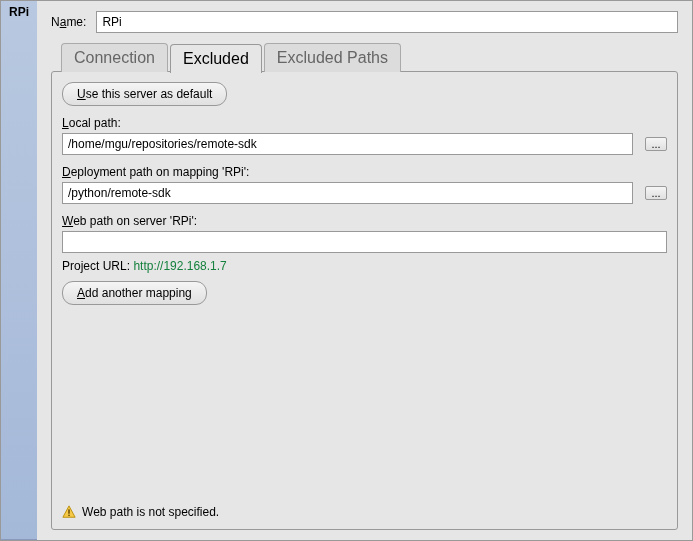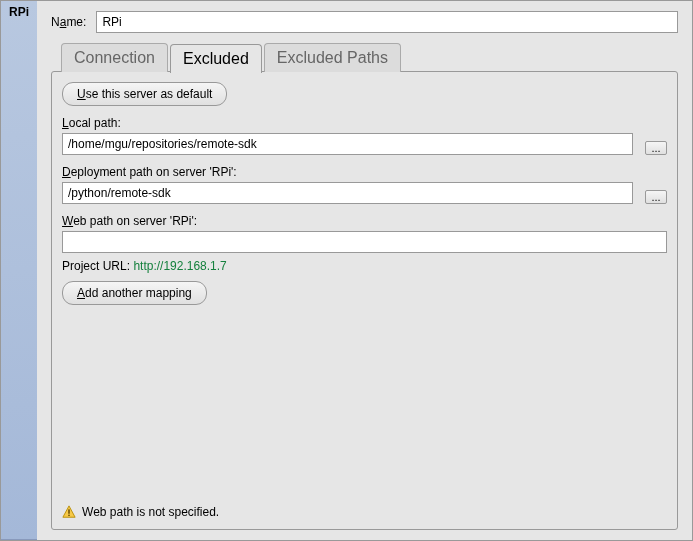--- a/index.html
+++ b/index.html
@@ -92,21 +92,21 @@
       border: 1px solid #999;
       background: linear-gradient(to bottom, #f5f5f5, #e0e0e0);
       border-radius: 11px;
       cursor: pointer;
       font-size: 12px;
       font-family: inherit;
     }
     .field-group { margin-top: 10px; }
     .field-label { margin-bottom: 3px; display: block; }
     .u { text-decoration: underline; }
-    .input-row { display: flex; gap: 12px; align-items: flex-end; }
+    .input-row { display: flex; gap: 12px; align-items: center; }
     .input-row input {
       flex: 1;
       padding: 3px 5px;
       border: 1px solid #999;
       background: #fff;
       font-size: 12px;
       font-family: inherit;
     }
     .browse-btn {
       width: 22px;
@@ -168,21 +168,21 @@
         <label class="field-label"><span></span><span class="u">L</span><span>ocal path:</span></label>
         <div class="input-row">
           <input type="text" value="/home/mgu/repositories/remote-sdk" style="">
           <button class="browse-btn">
               <span>...</span>
             </button>
         </div>
       </div>
 
       <div class="field-group">
-        <label class="field-label"><span></span><span class="u">D</span><span>eployment path on server 'RPi':</span></label>
+        <label class="field-label"><span></span><span class="u">D</span><span>eployment path on mapping 'RPi':</span></label>
         <div class="input-row">
           <input type="text" value="/python/remote-sdk" style="">
           <button class="browse-btn">
               <span>...</span>
             </button>
         </div>
       </div>
 
       <div class="field-group">
         <label class="field-label"><span></span><span class="u">W</span><span>eb path on server 'RPi':</span></label>

